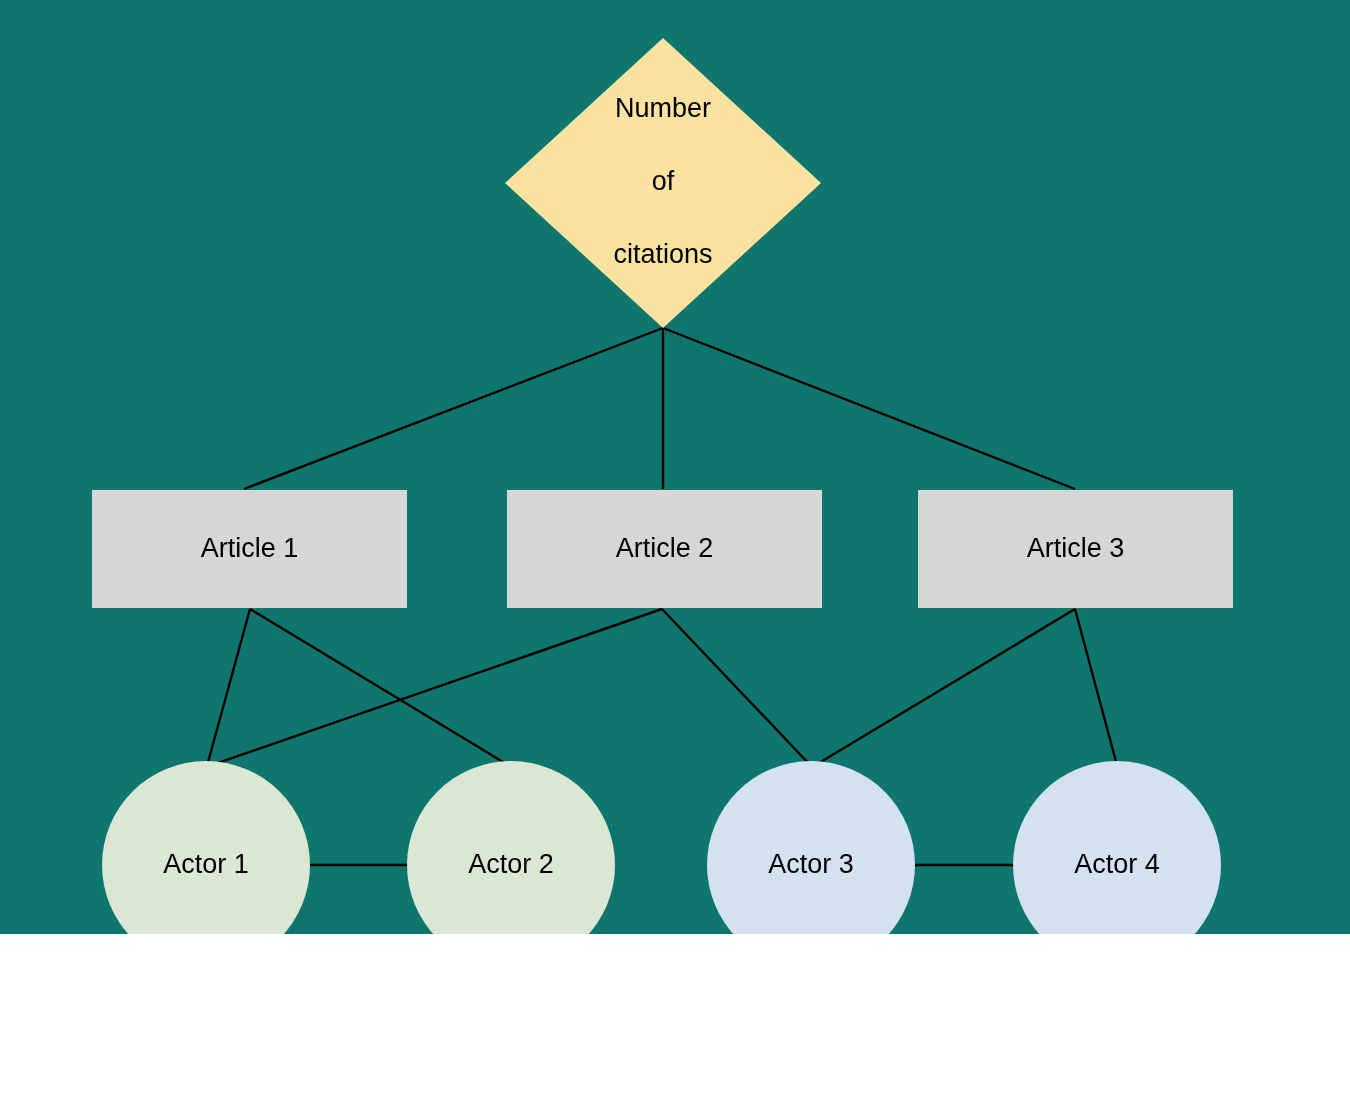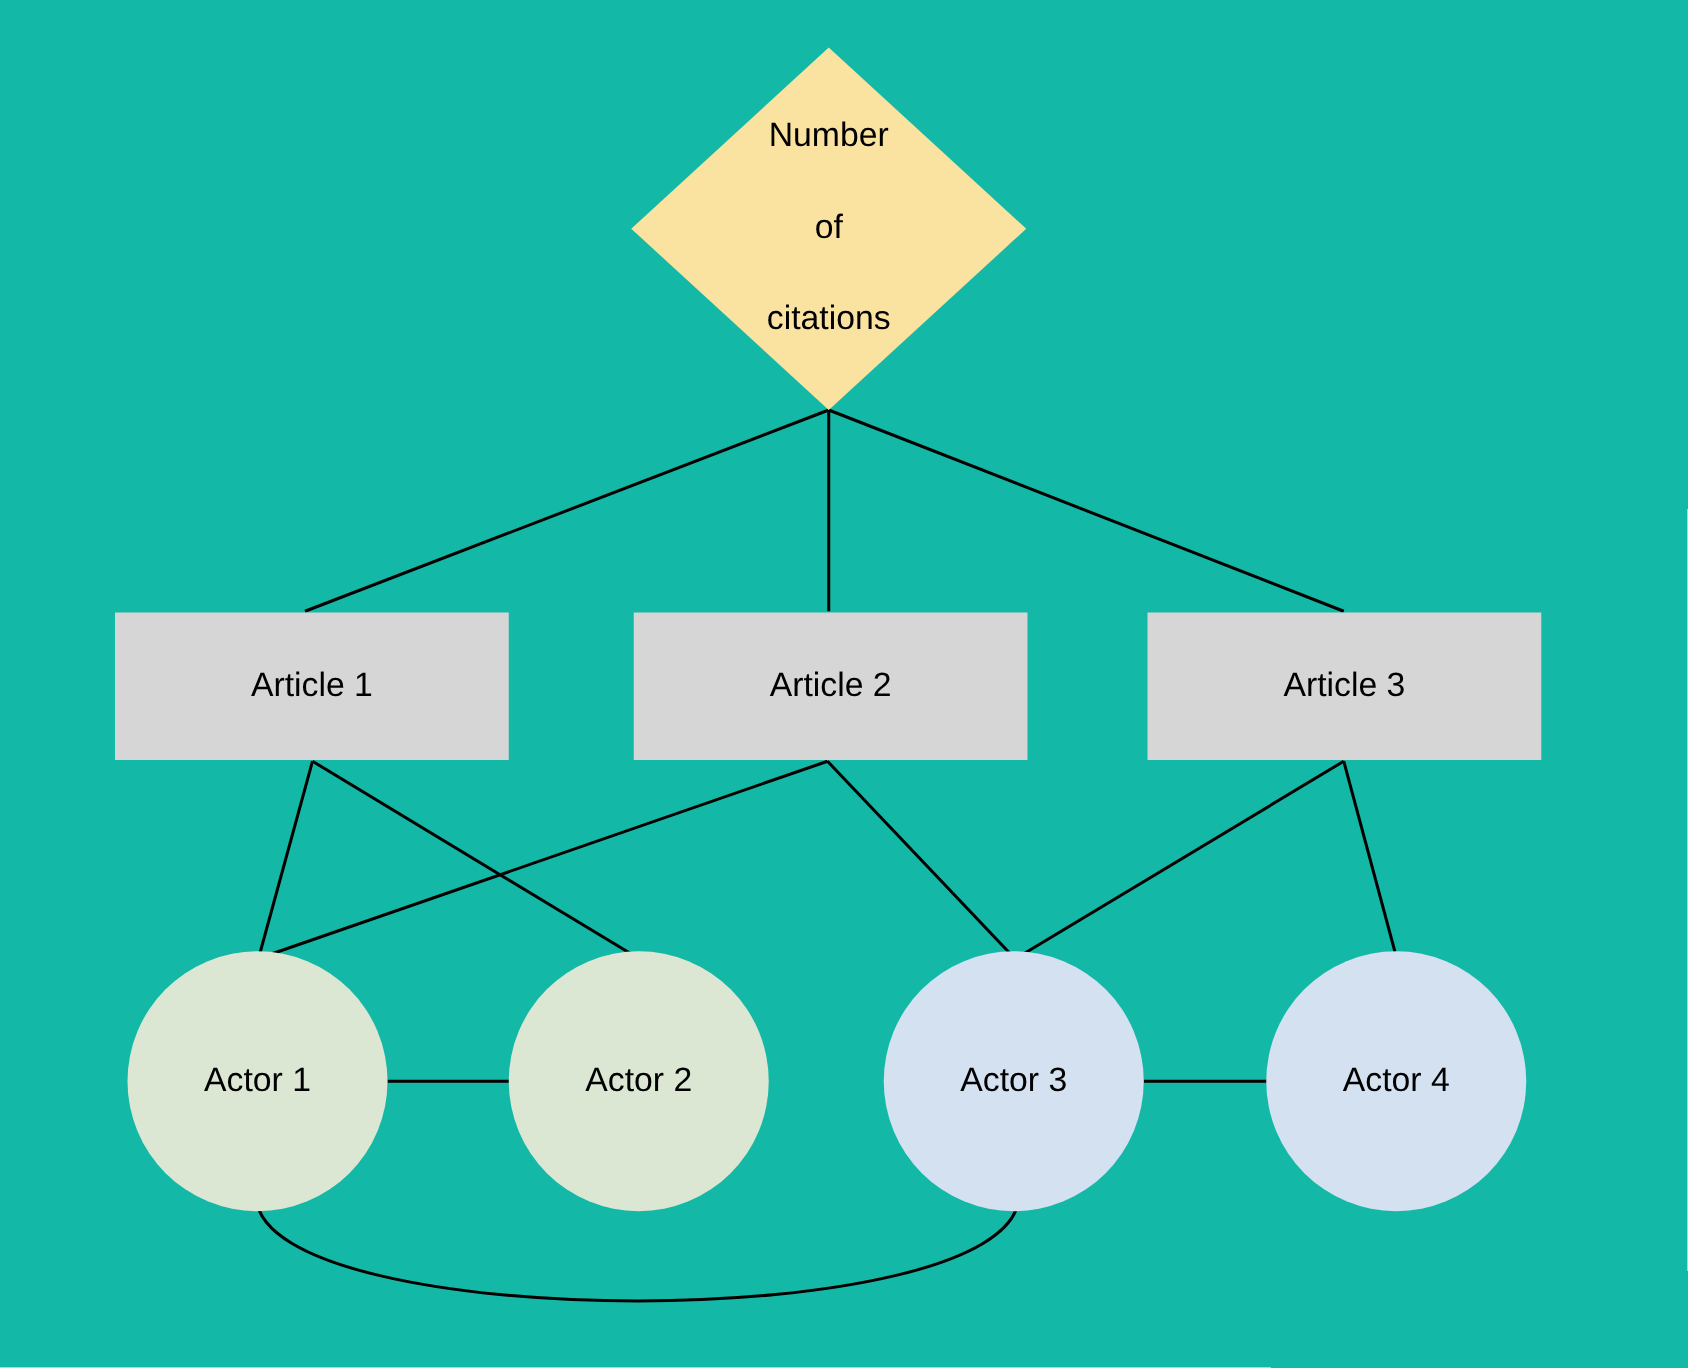--- a/index.html
+++ b/index.html
@@ -7,22 +7,22 @@
     margin: 0;
     padding: 0;
     background: #ffffff;
   }
   body {
     font-family: "Liberation Sans", sans-serif;
   }
   #diagram-canvas {
     position: relative;
     width: 1350px;
-    height: 1094px;
-    background: #14b8a6;
+    height: 934px;
+    background: #0f766e;
     overflow: hidden;
   }
   #diagram-svg {
     position: absolute;
     top: 0;
     left: 0;
     width: 1350px;
     height: 1094px;
   }
   .node-label {

